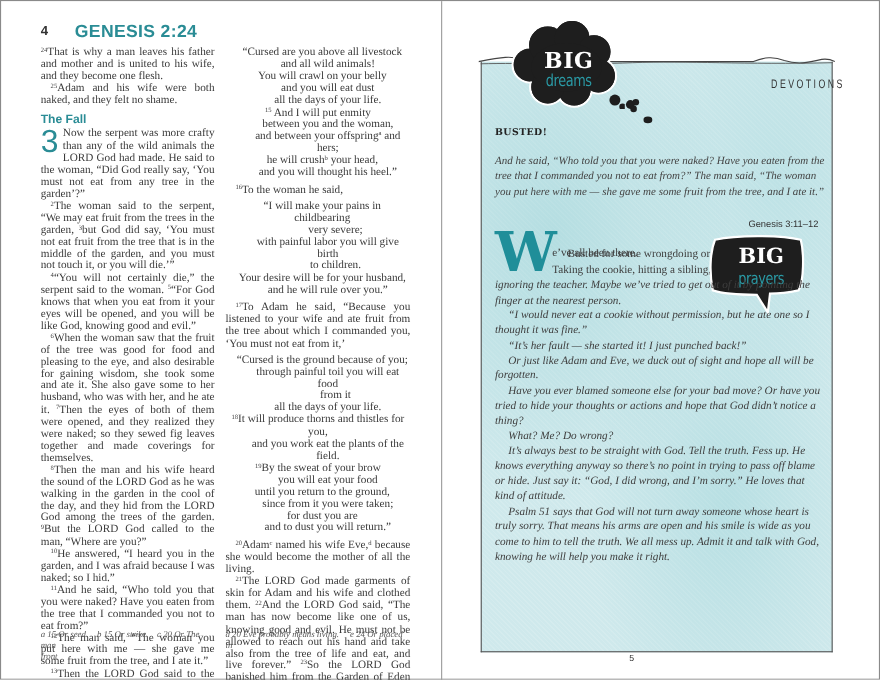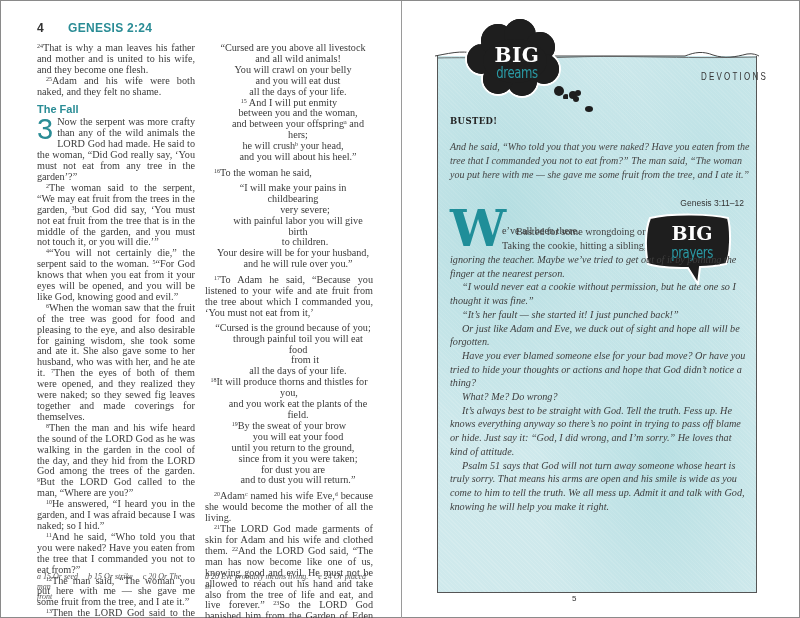--- a/index.html
+++ b/index.html
@@ -5,21 +5,21 @@
   * { box-sizing: border-box; margin: 0; padding: 0; }
   html, body { width: 800px; height: 618px; overflow: hidden; background: #fff; }
   body { font-family: "Liberation Serif", "DejaVu Serif", serif; color: #3a3a3a; position: relative; }
   .spread { position: absolute; left: 0; top: 0; width: 800px; height: 618px; border: 1px solid #8a8a8a; background: #fff; }
   .gutter { position: absolute; left: 400px; top: 0; width: 1px; height: 618px; background: #9a9a9a; }
 
   
   .left-page { position: absolute; left: 0; top: 0; width: 400px; height: 618px; }
   .running-head { position: absolute; left: 36px; top: 20px; width: 340px; height: 16px; }
   .page-num-left { position: absolute; left: 0; top: 0; font-family: "Liberation Sans", sans-serif; font-weight: bold; font-size: 12px; color: #333; }
-  .book-ref { position: absolute; left: 31px; top: 0; font-family: "Liberation Sans", sans-serif; font-weight: bold; font-size: 12px; color: #2a8c95; letter-spacing: 0.3px; }
+  .book-ref { position: absolute; left: 31px; top: 0; font-family: "Liberation Sans", sans-serif; font-weight: bold; font-size: 16px; color: #2a8c95; letter-spacing: 0.3px; }
 
   .col { position: absolute; font-size: 10.2px; line-height: 10.9px; text-align: justify; }
   .col-a { left: 36px; top: 42px; width: 158px; }
   .col-b { left: 204px; top: 42px; width: 168px; }
   .col p { margin: 0; }
   .col p.ind { text-indent: 9px; }
   .col sup { font-size: 6px; vertical-align: 3px; line-height: 0; }
   .heading-fall { font-family: "Liberation Sans", sans-serif; font-weight: bold; font-size: 11px; color: #2a8c95; margin: 6px 0 3px 0; }
   .chap-num { float: left; font-size: 29px; line-height: 24px; color: #2a8c95; margin: 0 4px 0 0; font-family: "Liberation Sans", sans-serif; font-weight: 300; }
   .poem { text-align: center; margin: 0 0 5px 0; }
@@ -98,21 +98,21 @@
       <div class="poem">
         <div class="l1">“Cursed are you above all livestock</div>
         <div class="l2">and all wild animals!</div>
         <div class="l1">You will crawl on your belly</div>
         <div class="l2">and you will eat dust</div>
         <div class="l2">all the days of your life.</div>
         <div class="l0"><sup>15</sup> <span>And I will put enmity</span></div>
         <div class="l2">between you and the woman,</div>
         <div class="l2"><span>and between your offspring</span><sup>a</sup> <span>and hers;</span></div>
         <div class="l1"><span>he will crush</span><sup>b</sup> <span>your head,</span></div>
-        <div class="l2">and you will about his heel.”</div>
+        <div class="l2">and you will thought his heel.”</div>
       </div>
       <p class="ind"><sup>16</sup><span>To the woman he said,</span></p>
       <div class="gap"></div>
       <div class="poem">
         <div class="l1">“I will make your pains in childbearing</div>
         <div class="l3">very severe;</div>
         <div class="l2">with painful labor you will give birth</div>
         <div class="l3">to children.</div>
         <div class="l1">Your desire will be for your husband,</div>
         <div class="l2">and he will rule over you.”</div>

